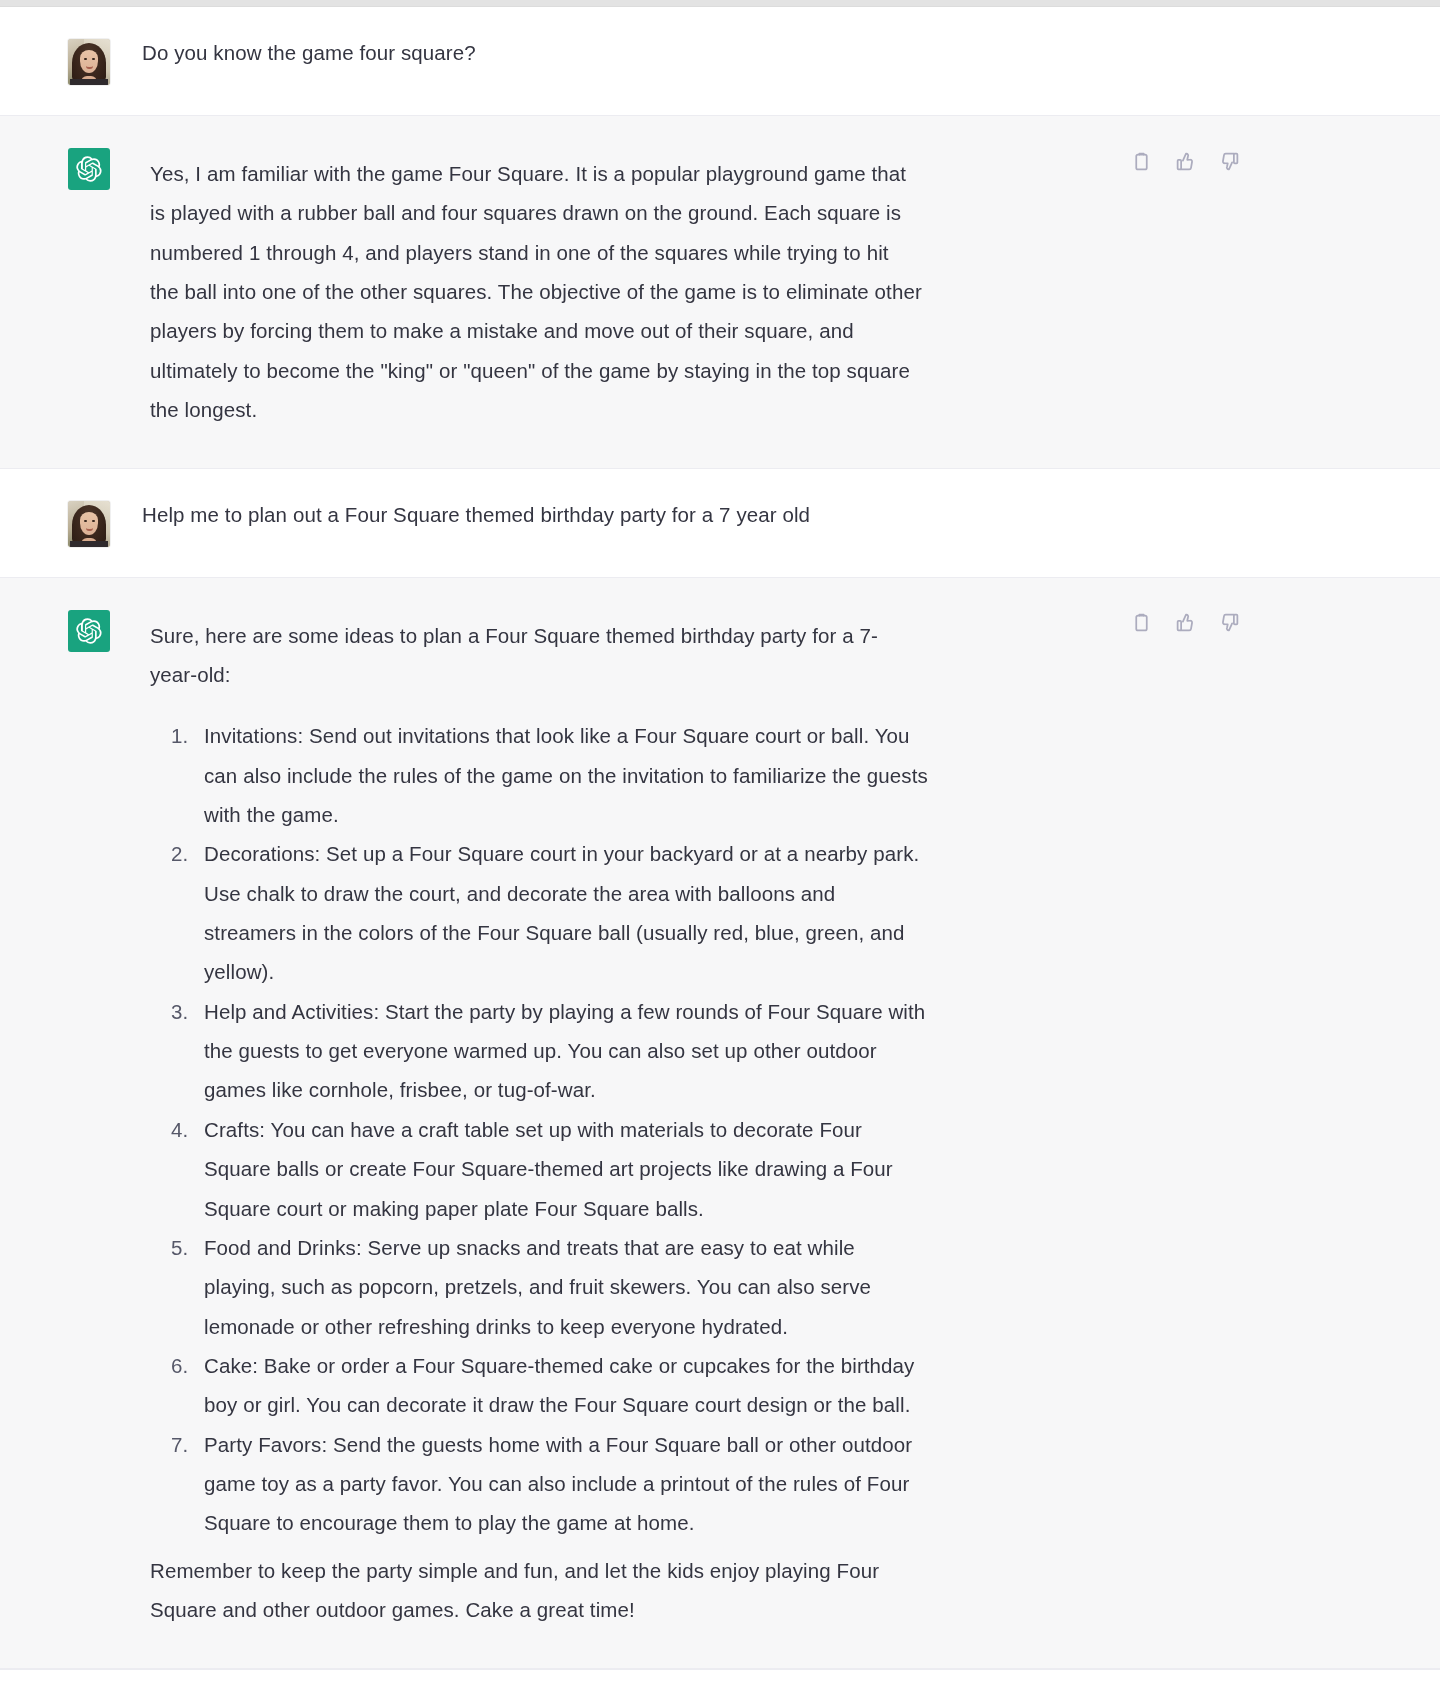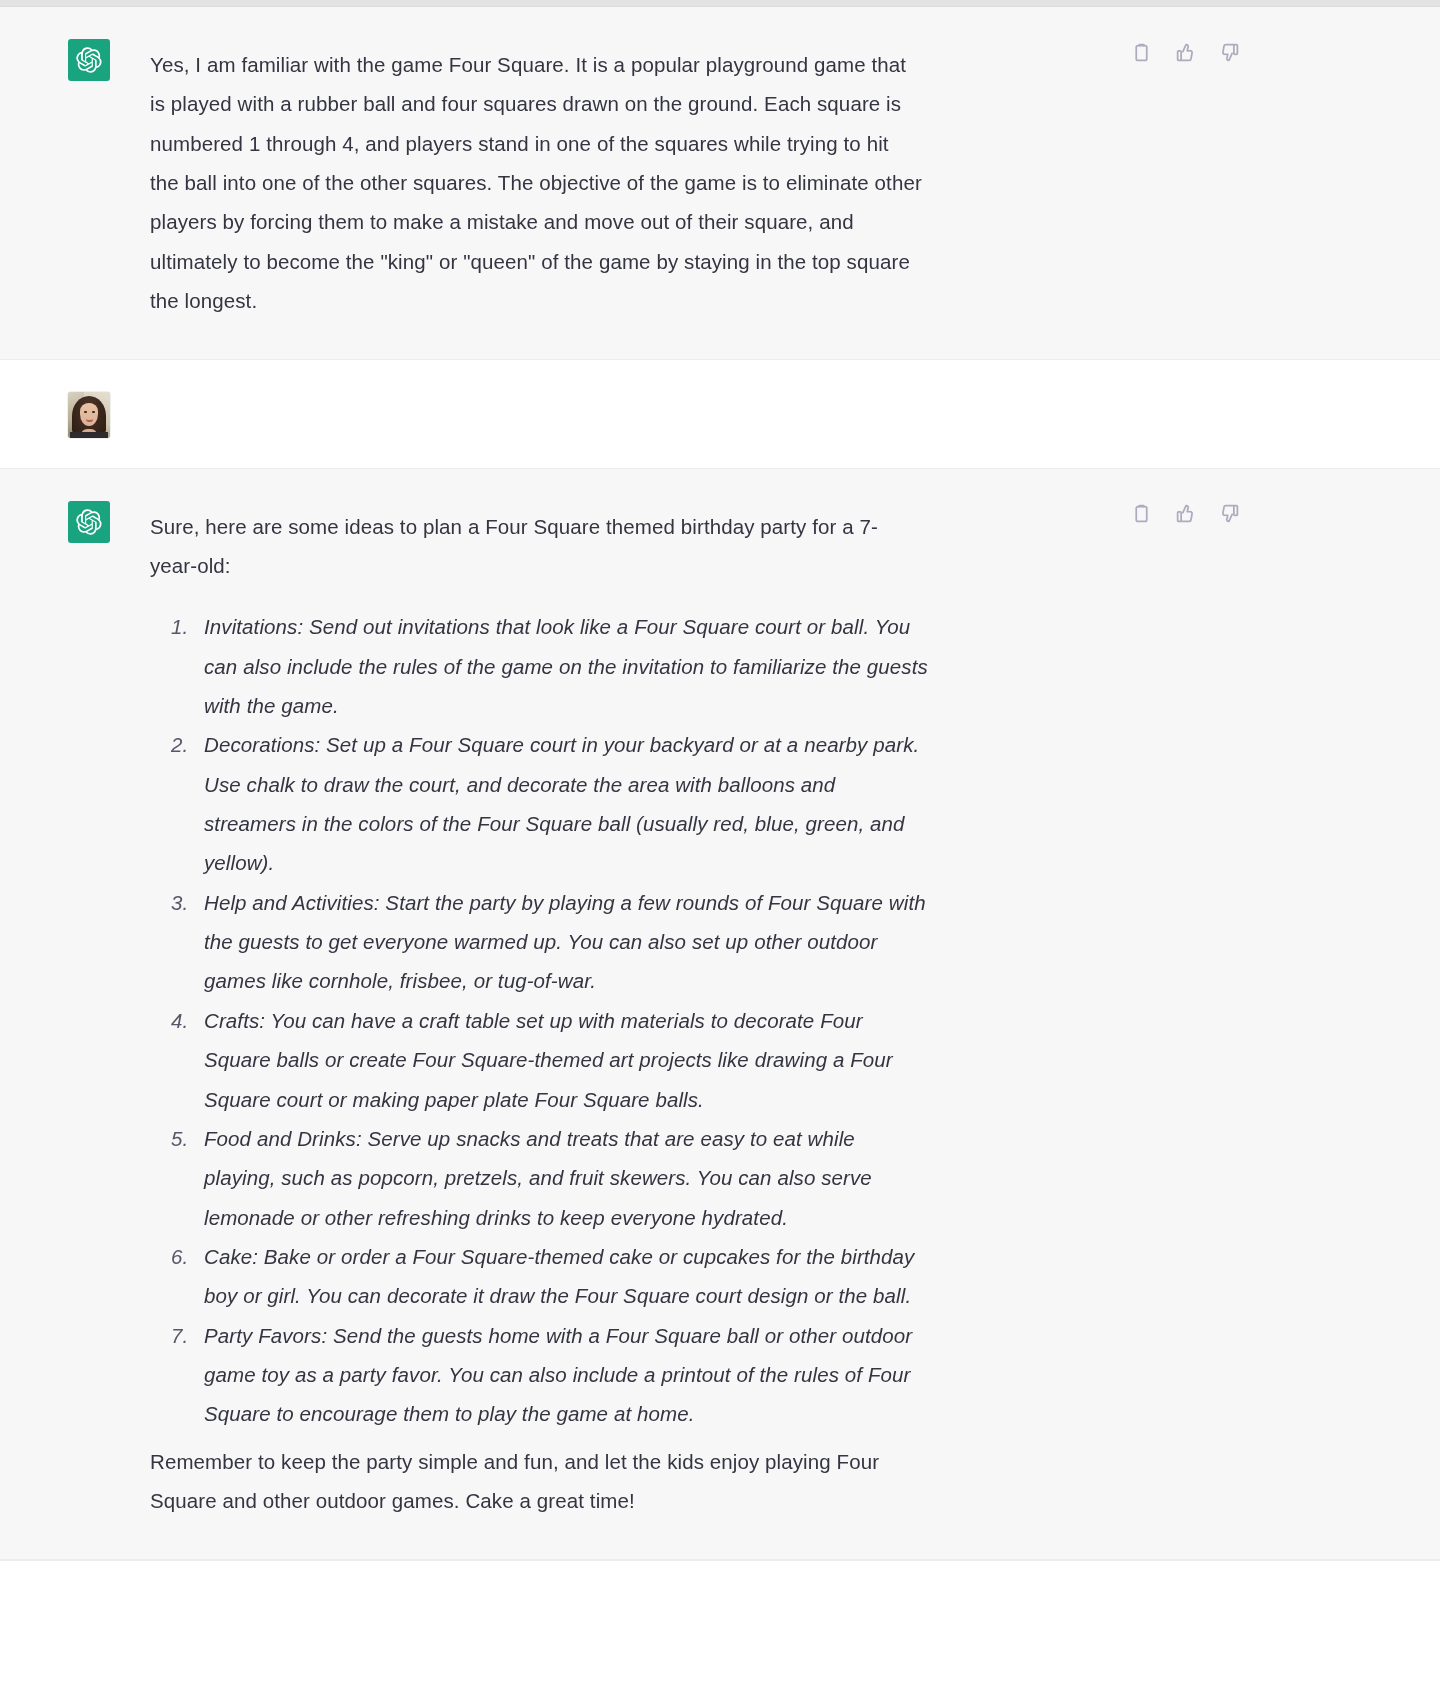--- a/index.html
+++ b/index.html
@@ -136,21 +136,20 @@
   }
   .msg-row.user .msg-text { line-height: 1.6; }
 
   .msg-text p { margin: 8px; }
 
   
   ol.idea-list {
     margin: 22px 0 0 0;
     padding-left: 52px;
     list-style: decimal;
-    font-style: italic;
   }
   ol.idea-list li {
     margin-bottom: 0px;
     padding-left: 10px;
     font-size: 20.5px;
     line-height: 1.92;
     color: #343541;
   }
   ol.idea-list li::marker {
     color: #565869;
@@ -183,75 +182,98 @@
   .action-btn svg { display: block; }
   .bottom-rule { height: 1px; background: #ececf1; }
   .bottom-fill { height: 14px; background: #ffffff; }
 </style>
 </head>
 <body>
 
 <div id="app">
 
   <div class="top-strip"></div>
-
-
-  <div class="msg-row assistant">
-    <div class="msg-inner">
-      <div class="avatar-col">
-        <div class="avatar-bot">
-          <svg width="26" height="26" viewBox="0 0 41 41" fill="none" xmlns="http://www.w3.org/2000/svg">
-            <path fill="#ffffff" d="M37.532 16.87a9.963 9.963 0 0 0-.856-8.184 10.078 10.078 0 0 0-10.855-4.835A9.964 9.964 0 0 0 18.306.5a10.079 10.079 0 0 0-9.614 6.977 9.967 9.967 0 0 0-6.664 4.834 10.08 10.08 0 0 0 1.24 11.817 9.965 9.965 0 0 0 .856 8.185 10.079 10.079 0 0 0 10.855 4.835 9.965 9.965 0 0 0 7.516 3.35 10.078 10.078 0 0 0 9.617-6.981 9.967 9.967 0 0 0 6.663-4.834 10.079 10.079 0 0 0-1.243-11.813zM22.498 37.886a7.474 7.474 0 0 1-4.799-1.735c.061-.033.168-.091.237-.134l7.964-4.6a1.294 1.294 0 0 0 .655-1.134V19.054l3.366 1.944a.12.12 0 0 1 .066.092v9.299a7.505 7.505 0 0 1-7.49 7.496zM6.392 31.006a7.471 7.471 0 0 1-.894-5.023c.06.036.162.099.237.141l7.965 4.6a1.297 1.297 0 0 0 1.308 0l9.724-5.614v3.888a.12.12 0 0 1-.048.103l-8.051 4.649a7.504 7.504 0 0 1-10.24-2.744zM4.297 13.62A7.469 7.469 0 0 1 8.2 10.333c0 .068-.4.188-.4.272v9.201a1.294 1.294 0 0 0 .654 1.132l9.723 5.614-3.366 1.944a.12.12 0 0 1-.114.01L7.04 23.856a7.504 7.504 0 0 1-2.743-10.237zm27.658 6.437l-9.724-5.615 3.367-1.943a.121.121 0 0 1 .113-.01l8.052 4.648a7.498 7.498 0 0 1-1.158 13.528v-9.476a1.293 1.293 0 0 0-.65-1.132zm3.35-5.043c-.059-.037-.162-.099-.236-.141l-7.965-4.6a1.298 1.298 0 0 0-1.308 0l-9.723 5.614v-3.888a.12.12 0 0 1 .048-.103l8.05-4.645a7.497 7.497 0 0 1 11.135 7.763zm-21.063 6.929l-3.367-1.944a.12.12 0 0 1-.065-.092v-9.299a7.497 7.497 0 0 1 12.293-5.756 6.94 6.94 0 0 0-.236.134l-7.965 4.6a1.294 1.294 0 0 0-.654 1.132l-.006 11.225zm1.829-3.943l4.33-2.501 4.332 2.5v5l-4.331 2.5-4.331-2.5V18z"></path>
-          </svg>
-        </div>
-      </div>
-      <div class="content-col">
-        <div class="msg-text">
-          <p>Yes, I am familiar with the game Four Square. It is a popular playground game that is played with a rubber ball and four squares drawn on the ground. Each square is numbered 1 through 4, and players stand in one of the squares while trying to hit the ball into one of the other squares. The objective of the game is to eliminate other players by forcing them to make a mistake and move out of their square, and ultimately to become the "king" or "queen" of the game by staying in the top square the longest.</p>
-        </div>
-      </div>
-    </div>
-
-    <div class="actions">
-      <button class="action-btn" title="Copy">
-        <svg width="21" height="21" viewBox="0 0 24 24" fill="none" stroke="currentColor" stroke-width="2" stroke-linecap="round" stroke-linejoin="round">
-          <rect x="6" y="4" width="12" height="17" rx="2"></rect>
-          <path d="M9.5 4V3h5v1"></path>
-        </svg>
-      </button>
-      <button class="action-btn" title="Good response">
-        <svg width="21" height="21" viewBox="0 0 24 24" fill="none" stroke="currentColor" stroke-width="2" stroke-linecap="round" stroke-linejoin="round">
-          <path d="M7 21h9.3a2 2 0 0 0 2-1.7l1.2-7a2 2 0 0 0-2-2.3H14l.8-3.7A2.2 2.2 0 0 0 12.6 3L9 11"></path>
-          <rect x="3" y="10" width="4" height="11" rx="1"></rect>
-        </svg>
-      </button>
-      <button class="action-btn" title="Bad response">
-        <svg width="21" height="21" viewBox="0 0 24 24" fill="none" stroke="currentColor" stroke-width="2" stroke-linecap="round" stroke-linejoin="round">
-          <path d="M17 3H7.7a2 2 0 0 0-2 1.7l-1.2 7a2 2 0 0 0 2 2.3H10l-.8 3.7A2.2 2.2 0 0 0 11.4 21L15 13"></path>
-          <rect x="17" y="3" width="4" height="11" rx="1"></rect>
-        </svg>
-      </button>
-    </div>
-  </div>
 
   <div class="msg-row user">
     <div class="msg-inner">
       <div class="avatar-col">
         <div class="avatar-photo">
           <div class="bg-l"></div>
             <div class="bg-r"></div>
           <div class="hair"></div>
             <div class="face"></div>
           <div class="eye-l"></div>
             <div class="eye-r"></div>
           <div class="smile"></div>
             <div class="neck"></div>
             <div class="shoulder"></div>
         </div>
       </div>
+      <div class="content-col">
+        <div class="msg-text">Do you know the game four square?</div>
+      </div>
+    </div>
+  </div>
+
+  <div class="msg-row assistant">
+    <div class="msg-inner">
+      <div class="avatar-col">
+        <div class="avatar-bot">
+          <svg width="26" height="26" viewBox="0 0 41 41" fill="none" xmlns="http://www.w3.org/2000/svg">
+            <path fill="#ffffff" d="M37.532 16.87a9.963 9.963 0 0 0-.856-8.184 10.078 10.078 0 0 0-10.855-4.835A9.964 9.964 0 0 0 18.306.5a10.079 10.079 0 0 0-9.614 6.977 9.967 9.967 0 0 0-6.664 4.834 10.08 10.08 0 0 0 1.24 11.817 9.965 9.965 0 0 0 .856 8.185 10.079 10.079 0 0 0 10.855 4.835 9.965 9.965 0 0 0 7.516 3.35 10.078 10.078 0 0 0 9.617-6.981 9.967 9.967 0 0 0 6.663-4.834 10.079 10.079 0 0 0-1.243-11.813zM22.498 37.886a7.474 7.474 0 0 1-4.799-1.735c.061-.033.168-.091.237-.134l7.964-4.6a1.294 1.294 0 0 0 .655-1.134V19.054l3.366 1.944a.12.12 0 0 1 .066.092v9.299a7.505 7.505 0 0 1-7.49 7.496zM6.392 31.006a7.471 7.471 0 0 1-.894-5.023c.06.036.162.099.237.141l7.965 4.6a1.297 1.297 0 0 0 1.308 0l9.724-5.614v3.888a.12.12 0 0 1-.048.103l-8.051 4.649a7.504 7.504 0 0 1-10.24-2.744zM4.297 13.62A7.469 7.469 0 0 1 8.2 10.333c0 .068-.4.188-.4.272v9.201a1.294 1.294 0 0 0 .654 1.132l9.723 5.614-3.366 1.944a.12.12 0 0 1-.114.01L7.04 23.856a7.504 7.504 0 0 1-2.743-10.237zm27.658 6.437l-9.724-5.615 3.367-1.943a.121.121 0 0 1 .113-.01l8.052 4.648a7.498 7.498 0 0 1-1.158 13.528v-9.476a1.293 1.293 0 0 0-.65-1.132zm3.35-5.043c-.059-.037-.162-.099-.236-.141l-7.965-4.6a1.298 1.298 0 0 0-1.308 0l-9.723 5.614v-3.888a.12.12 0 0 1 .048-.103l8.05-4.645a7.497 7.497 0 0 1 11.135 7.763zm-21.063 6.929l-3.367-1.944a.12.12 0 0 1-.065-.092v-9.299a7.497 7.497 0 0 1 12.293-5.756 6.94 6.94 0 0 0-.236.134l-7.965 4.6a1.294 1.294 0 0 0-.654 1.132l-.006 11.225zm1.829-3.943l4.33-2.501 4.332 2.5v5l-4.331 2.5-4.331-2.5V18z"></path>
+          </svg>
+        </div>
+      </div>
+      <div class="content-col">
+        <div class="msg-text">
+          <p>Yes, I am familiar with the game Four Square. It is a popular playground game that is played with a rubber ball and four squares drawn on the ground. Each square is numbered 1 through 4, and players stand in one of the squares while trying to hit the ball into one of the other squares. The objective of the game is to eliminate other players by forcing them to make a mistake and move out of their square, and ultimately to become the "king" or "queen" of the game by staying in the top square the longest.</p>
+        </div>
+      </div>
+    </div>
+
+    <div class="actions">
+      <button class="action-btn" title="Copy">
+        <svg width="21" height="21" viewBox="0 0 24 24" fill="none" stroke="currentColor" stroke-width="2" stroke-linecap="round" stroke-linejoin="round">
+          <rect x="6" y="4" width="12" height="17" rx="2"></rect>
+          <path d="M9.5 4V3h5v1"></path>
+        </svg>
+      </button>
+      <button class="action-btn" title="Good response">
+        <svg width="21" height="21" viewBox="0 0 24 24" fill="none" stroke="currentColor" stroke-width="2" stroke-linecap="round" stroke-linejoin="round">
+          <path d="M7 21h9.3a2 2 0 0 0 2-1.7l1.2-7a2 2 0 0 0-2-2.3H14l.8-3.7A2.2 2.2 0 0 0 12.6 3L9 11"></path>
+          <rect x="3" y="10" width="4" height="11" rx="1"></rect>
+        </svg>
+      </button>
+      <button class="action-btn" title="Bad response">
+        <svg width="21" height="21" viewBox="0 0 24 24" fill="none" stroke="currentColor" stroke-width="2" stroke-linecap="round" stroke-linejoin="round">
+          <path d="M17 3H7.7a2 2 0 0 0-2 1.7l-1.2 7a2 2 0 0 0 2 2.3H10l-.8 3.7A2.2 2.2 0 0 0 11.4 21L15 13"></path>
+          <rect x="17" y="3" width="4" height="11" rx="1"></rect>
+        </svg>
+      </button>
+    </div>
+  </div>
+
+  <div class="msg-row user">
+    <div class="msg-inner">
+      <div class="avatar-col">
+        <div class="avatar-photo">
+          <div class="bg-l"></div>
+            <div class="bg-r"></div>
+          <div class="hair"></div>
+            <div class="face"></div>
+          <div class="eye-l"></div>
+            <div class="eye-r"></div>
+          <div class="smile"></div>
+            <div class="neck"></div>
+            <div class="shoulder"></div>
+        </div>
+      </div>
+      <div class="content-col">
+        <div class="msg-text">Help me to plan out a Four Square themed birthday party for a 7 year old</div>
+      </div>
     </div>
   </div>
 
   <div class="msg-row assistant">
     <div class="msg-inner">
       <div class="avatar-col">
         <div class="avatar-bot">
           <svg width="26" height="26" viewBox="0 0 41 41" fill="none" xmlns="http://www.w3.org/2000/svg">
             <path fill="#ffffff" d="M37.532 16.87a9.963 9.963 0 0 0-.856-8.184 10.078 10.078 0 0 0-10.855-4.835A9.964 9.964 0 0 0 18.306.5a10.079 10.079 0 0 0-9.614 6.977 9.967 9.967 0 0 0-6.664 4.834 10.08 10.08 0 0 0 1.24 11.817 9.965 9.965 0 0 0 .856 8.185 10.079 10.079 0 0 0 10.855 4.835 9.965 9.965 0 0 0 7.516 3.35 10.078 10.078 0 0 0 9.617-6.981 9.967 9.967 0 0 0 6.663-4.834 10.079 10.079 0 0 0-1.243-11.813zM22.498 37.886a7.474 7.474 0 0 1-4.799-1.735c.061-.033.168-.091.237-.134l7.964-4.6a1.294 1.294 0 0 0 .655-1.134V19.054l3.366 1.944a.12.12 0 0 1 .066.092v9.299a7.505 7.505 0 0 1-7.49 7.496zM6.392 31.006a7.471 7.471 0 0 1-.894-5.023c.06.036.162.099.237.141l7.965 4.6a1.297 1.297 0 0 0 1.308 0l9.724-5.614v3.888a.12.12 0 0 1-.048.103l-8.051 4.649a7.504 7.504 0 0 1-10.24-2.744zM4.297 13.62A7.469 7.469 0 0 1 8.2 10.333c0 .068-.4.188-.4.272v9.201a1.294 1.294 0 0 0 .654 1.132l9.723 5.614-3.366 1.944a.12.12 0 0 1-.114.01L7.04 23.856a7.504 7.504 0 0 1-2.743-10.237zm27.658 6.437l-9.724-5.615 3.367-1.943a.121.121 0 0 1 .113-.01l8.052 4.648a7.498 7.498 0 0 1-1.158 13.528v-9.476a1.293 1.293 0 0 0-.65-1.132zm3.35-5.043c-.059-.037-.162-.099-.236-.141l-7.965-4.6a1.298 1.298 0 0 0-1.308 0l-9.723 5.614v-3.888a.12.12 0 0 1 .048-.103l8.05-4.645a7.497 7.497 0 0 1 11.135 7.763zm-21.063 6.929l-3.367-1.944a.12.12 0 0 1-.065-.092v-9.299a7.497 7.497 0 0 1 12.293-5.756 6.94 6.94 0 0 0-.236.134l-7.965 4.6a1.294 1.294 0 0 0-.654 1.132l-.006 11.225zm1.829-3.943l4.33-2.501 4.332 2.5v5l-4.331 2.5-4.331-2.5V18z"></path>
           </svg>

